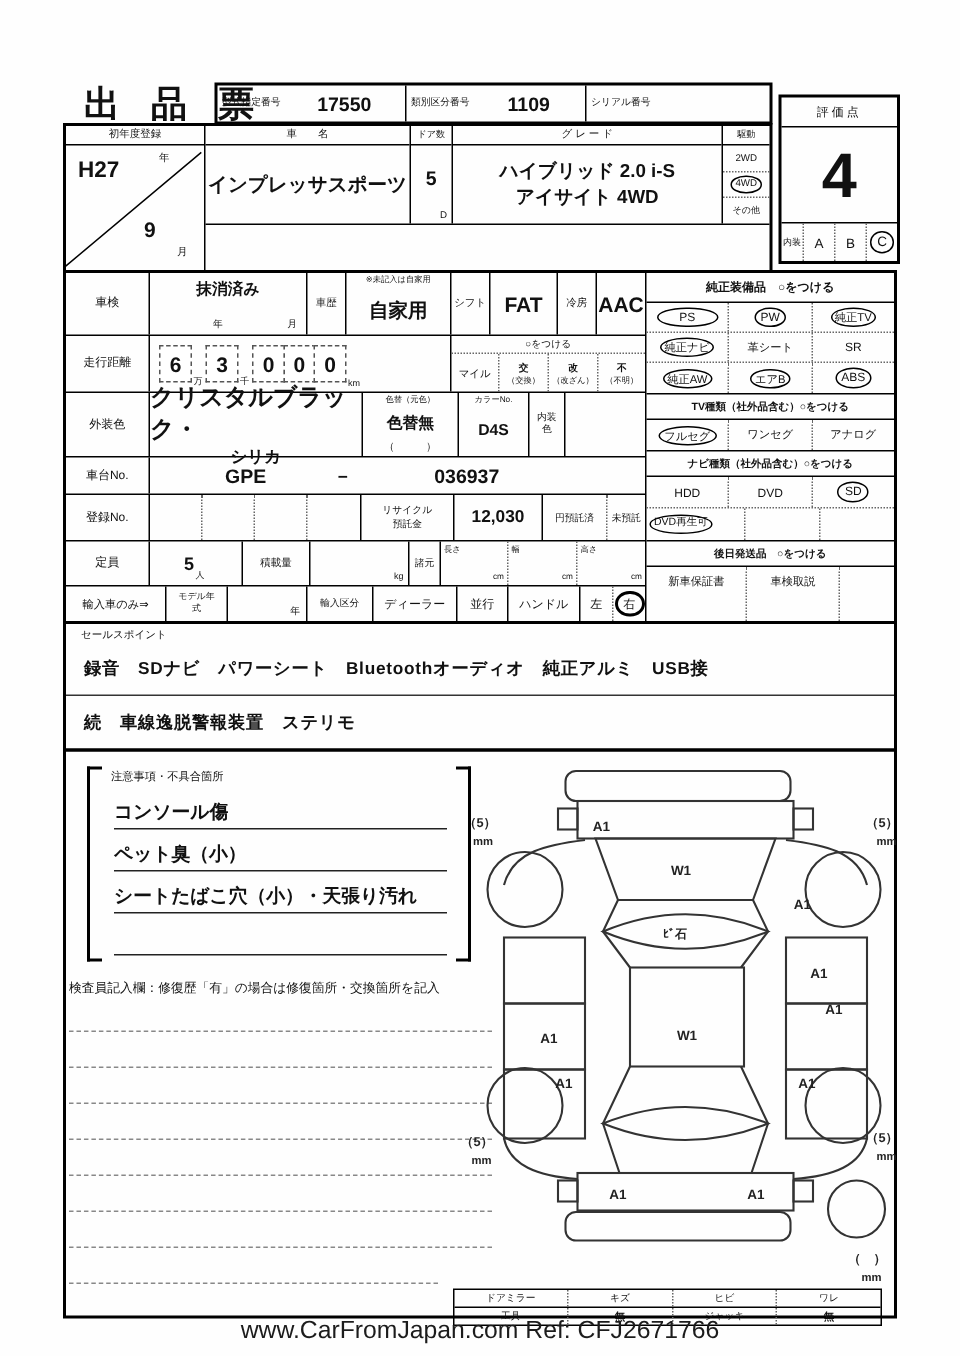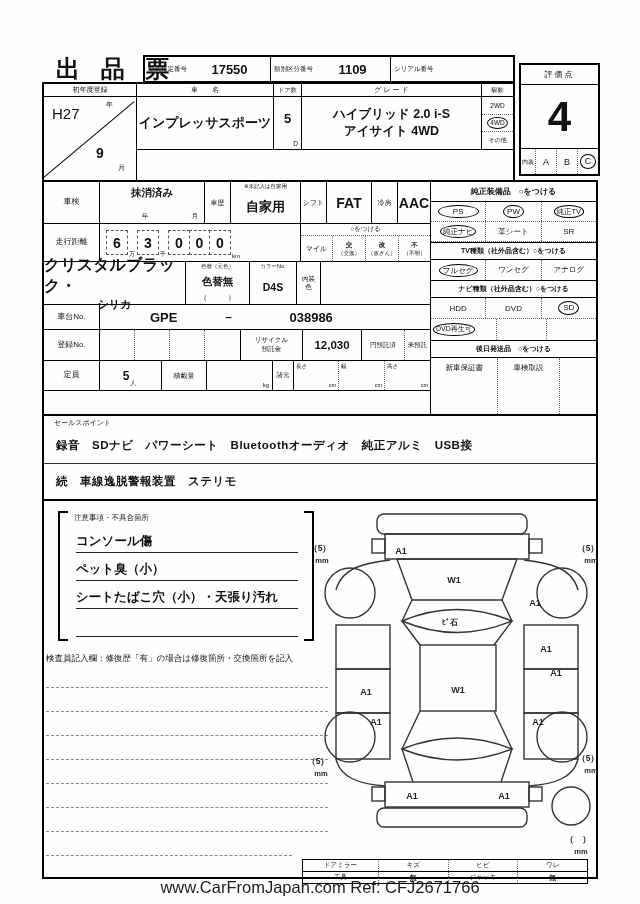--- a/index.html
+++ b/index.html
@@ -50,21 +50,21 @@
     </div>
     <div class="hf" style="flex:1">
       <span class="hl">シリアル番号</span>
     </div>
   </div>
 
   <div class="abs b2 flex" style="left:42px;top:82px;width:473px;height:100px">
     <div class="col br" style="width:93px">
       <div class="lbl bb cc" style="height:13px">初年度登録</div>
       <div style="flex:1;position:relative">
-        <div class="abs" style="left:8px;top:8px;font-size:15px;font-weight:normal">H27</div>
+        <div class="abs" style="left:8px;top:8px;font-size:15px;font-weight:bold">H27</div>
         <div class="abs" style="left:62px;top:3px;font-size:7px">年</div>
         <div class="abs" style="left:52px;top:48px;font-size:14px;font-weight:bold">9</div>
         <div class="abs" style="left:74px;top:66px;font-size:7px">月</div>
         <div class="abs" style="left:-14px;top:42px;width:118px;border-top:1.3px solid #000;transform:rotate(-40deg)"></div>
       </div>
     </div>
     <div class="col" style="flex:1">
       <div class="flex bb" style="height:66px">
         <div class="col br" style="width:137px">
           <div class="lbl bb cc" style="height:13px">車　　名</div>
@@ -154,20 +154,21 @@
             </div>
             <div class="col cc" style="flex:1">
               <span style="font-size:6.5px;font-weight:bold">不</span>
               <span style="font-size:5.5px">（不明）</span>
             </div>
           </div>
         </div>
       </div>
 
       <div class="flex bb" style="height:43px">
+        <div class="br cc lbl" style="width:56px;font-size:8px">外装色</div>
         <div class="br col cc" style="width:142px">
           <span class="val" style="font-size:16px">クリスタルブラック・</span>
           <span class="val" style="font-size:11px">シリカ</span>
         </div>
         <div class="br col" style="width:64px">
           <div style="font-size:5.5px;text-align:center;padding-top:1px">色替（元色）</div>
           <div class="cc val" style="flex:1;font-size:10.5px">色替無</div>
           <div style="font-size:7px;text-align:center;padding-bottom:1px">（　　　）</div>
         </div>
         <div class="br col" style="width:47px">
@@ -176,21 +177,21 @@
         </div>
         <div class="br cc" style="width:24px;font-size:6.5px;line-height:1.2;text-align:center;padding:0 4px">内装色</div>
         <div style="flex:1"></div>
       </div>
 
       <div class="flex bb" style="height:25px">
         <div class="br cc lbl" style="width:56px;font-size:8px">車台No.</div>
         <div class="flex" style="flex:1;align-items:center">
           <span class="val" style="font-size:13px;margin-left:50px">GPE</span>
           <span class="val" style="font-size:12px;margin-left:45px">－</span>
-          <span class="val" style="font-size:13px;margin-left:55px">038986</span>
+          <span class="val" style="font-size:13px;margin-left:55px">036937</span>
         </div>
       </div>
 
       <div class="flex bb" style="height:31px">
         <div class="br cc lbl" style="width:56px;font-size:8px">登録No.</div>
         <div class="br flex" style="width:141px">
           <div class="brd" style="width:35px"></div>
             <div class="brd" style="width:35px"></div>
             <div class="brd" style="width:35px"></div>
             <div style="flex:1"></div>
@@ -222,20 +223,35 @@
         <div class="brd" style="width:46px;position:relative">
           <span class="abs" style="left:2px;top:2px;font-size:5.5px">幅</span>
           <span class="abs" style="right:2px;bottom:2px;font-size:5.5px">cm</span>
         </div>
         <div style="flex:1;position:relative">
           <span class="abs" style="left:2px;top:2px;font-size:5.5px">高さ</span>
           <span class="abs" style="right:2px;bottom:2px;font-size:5.5px">cm</span>
         </div>
       </div>
 
+      <div class="flex" style="flex:1">
+        <div class="br cc" style="width:67px;font-size:7.5px">輸入車のみ⇒</div>
+        <div class="br cc" style="width:41px;font-size:6px;text-align:center;line-height:1.2;padding:0 5px">モデル年式</div>
+        <div class="br flex" style="width:53px;align-items:flex-end;justify-content:flex-end;padding:0 4px 2px 0">
+          <span style="font-size:6.5px">年</span>
+        </div>
+        <div class="br cc" style="width:44px;font-size:6.5px">輸入区分</div>
+        <div class="br cc" style="width:56px;font-size:8px">ディーラー</div>
+        <div class="br cc" style="width:34px;font-size:8px">並行</div>
+        <div class="br cc" style="width:48px;font-size:8px">ハンドル</div>
+        <div class="brd cc" style="width:22px;font-size:8px">左</div>
+        <div class="cc" style="flex:1">
+            <span class="oc" style="font-size:8px;padding:2px 4px;border-width:2px">右</span>
+          </div>
+      </div>
     </div>
 
     <div class="col" style="flex:1">
       <div class="hdrS bb" style="height:20px;font-size:8px">純正装備品　○をつける</div>
       <div class="flex bbd" style="height:20px">
         <div class="eq brd" style="flex:1">
             <span class="oc" style="font-size:8px;padding:1px 14px">PS</span>
           </div>
         <div class="eq brd" style="flex:1">
             <span class="oc" style="font-size:8px;padding:1px 3px">PW</span>
@@ -243,20 +259,31 @@
         <div class="eq" style="flex:1">
             <span class="oc" style="font-size:7.5px;padding:1px 2px">純正TV</span>
           </div>
       </div>
       <div class="flex bbd" style="height:20px">
         <div class="eq brd" style="flex:1">
             <span class="oc" style="font-size:7.5px;padding:1px 2px">純正ナビ</span>
           </div>
         <div class="eq brd" style="flex:1;font-size:7.5px">革シート</div>
         <div class="eq" style="flex:1;font-size:8px">SR</div>
+      </div>
+      <div class="flex" style="height:20px">
+        <div class="eq brd" style="flex:1">
+            <span class="oc" style="font-size:7.5px;padding:1px 2px">純正AW</span>
+          </div>
+        <div class="eq brd" style="flex:1">
+            <span class="oc" style="font-size:7.5px;padding:1px 2px">エアB</span>
+          </div>
+        <div class="eq" style="flex:1">
+            <span class="oc" style="font-size:8px;padding:1px 3px">ABS</span>
+          </div>
       </div>
       <div class="hdrS bb" style="height:18px;border-top:1.4px solid #000">TV種類（社外品含む）○をつける</div>
       <div class="flex" style="height:20px">
         <div class="eq brd" style="flex:1">
             <span class="oc" style="font-size:7.5px;padding:1px 3px">フルセグ</span>
           </div>
         <div class="eq brd" style="flex:1;font-size:7.5px">ワンセグ</div>
         <div class="eq" style="flex:1;font-size:7.5px">アナログ</div>
       </div>
       <div class="hdrS bb" style="height:18px;border-top:1.4px solid #000">ナビ種類（社外品含む）○をつける</div>

